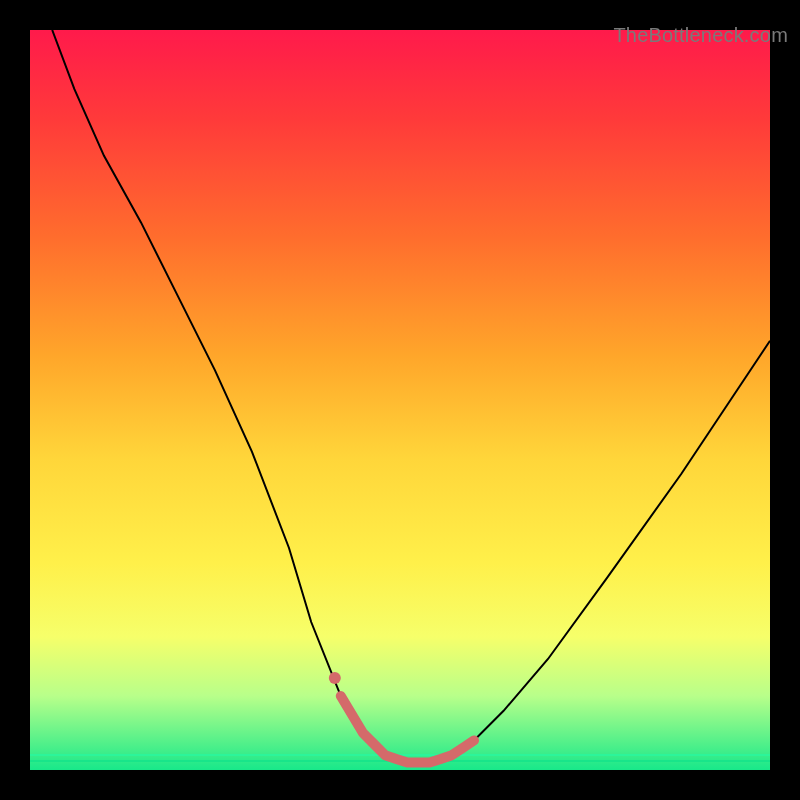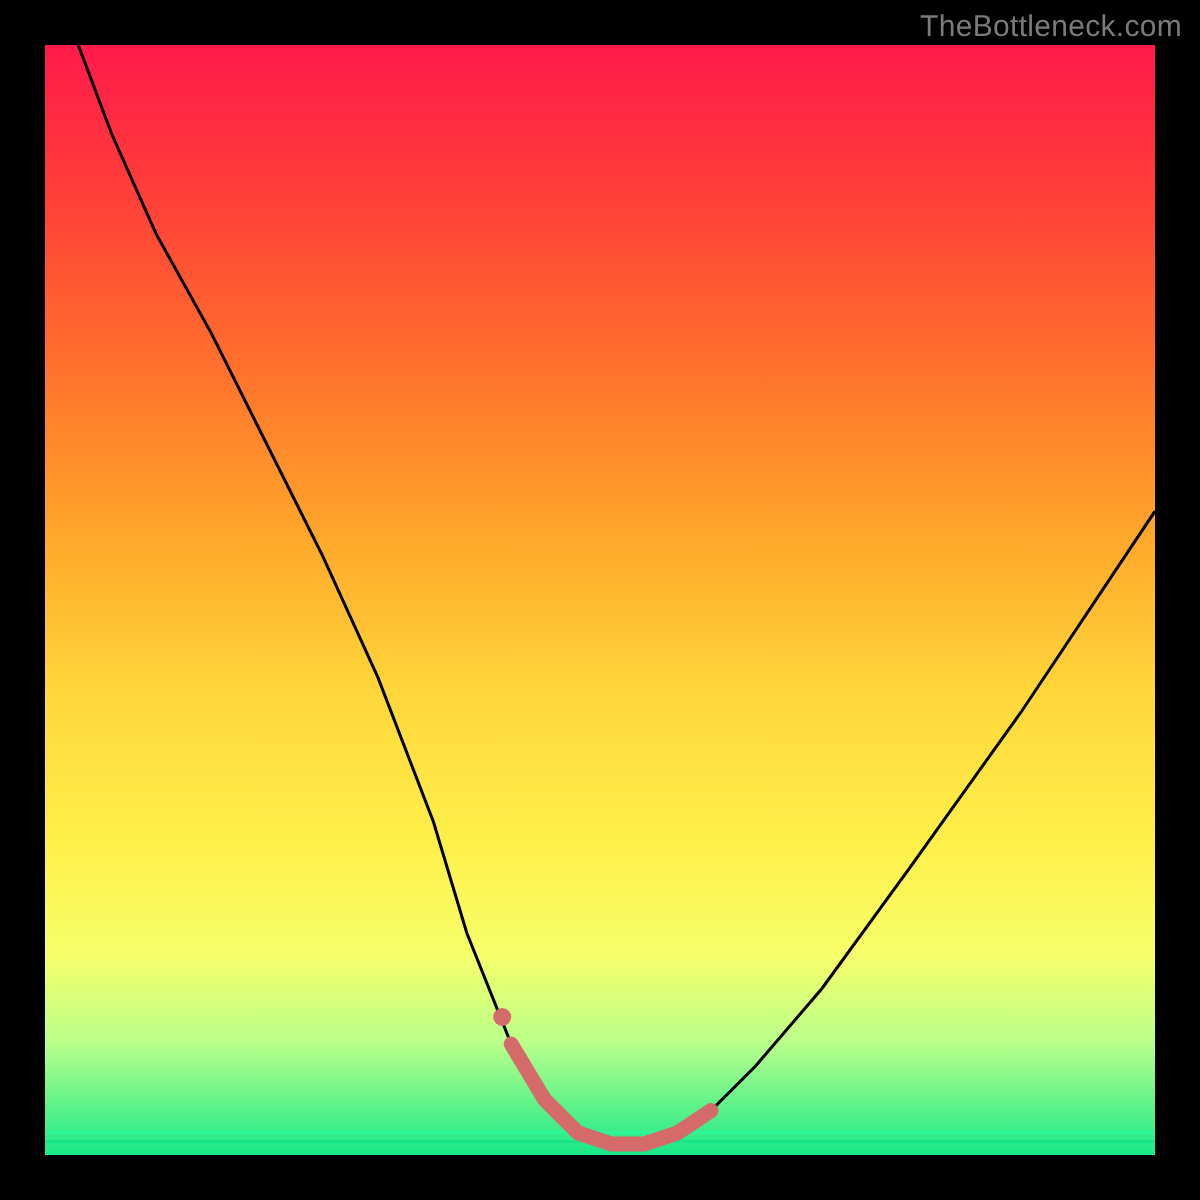--- a/index.html
+++ b/index.html
@@ -71,21 +71,21 @@
     stroke: #d46a6a;
     stroke-width: 10;
     stroke-linecap: round;
     stroke-linejoin: round;
   }
   .marker-dot {
     fill: #d46a6a;
   }
   .watermark {
     position: absolute;
-    top: 7px;
+    top: 24px;
     right: 12px;
     color: #7a7a7a;
     font-size: 20px;
     font-weight: 500;
     letter-spacing: 0.2px;
   }
 </style>
 </head>
 <body>
 

